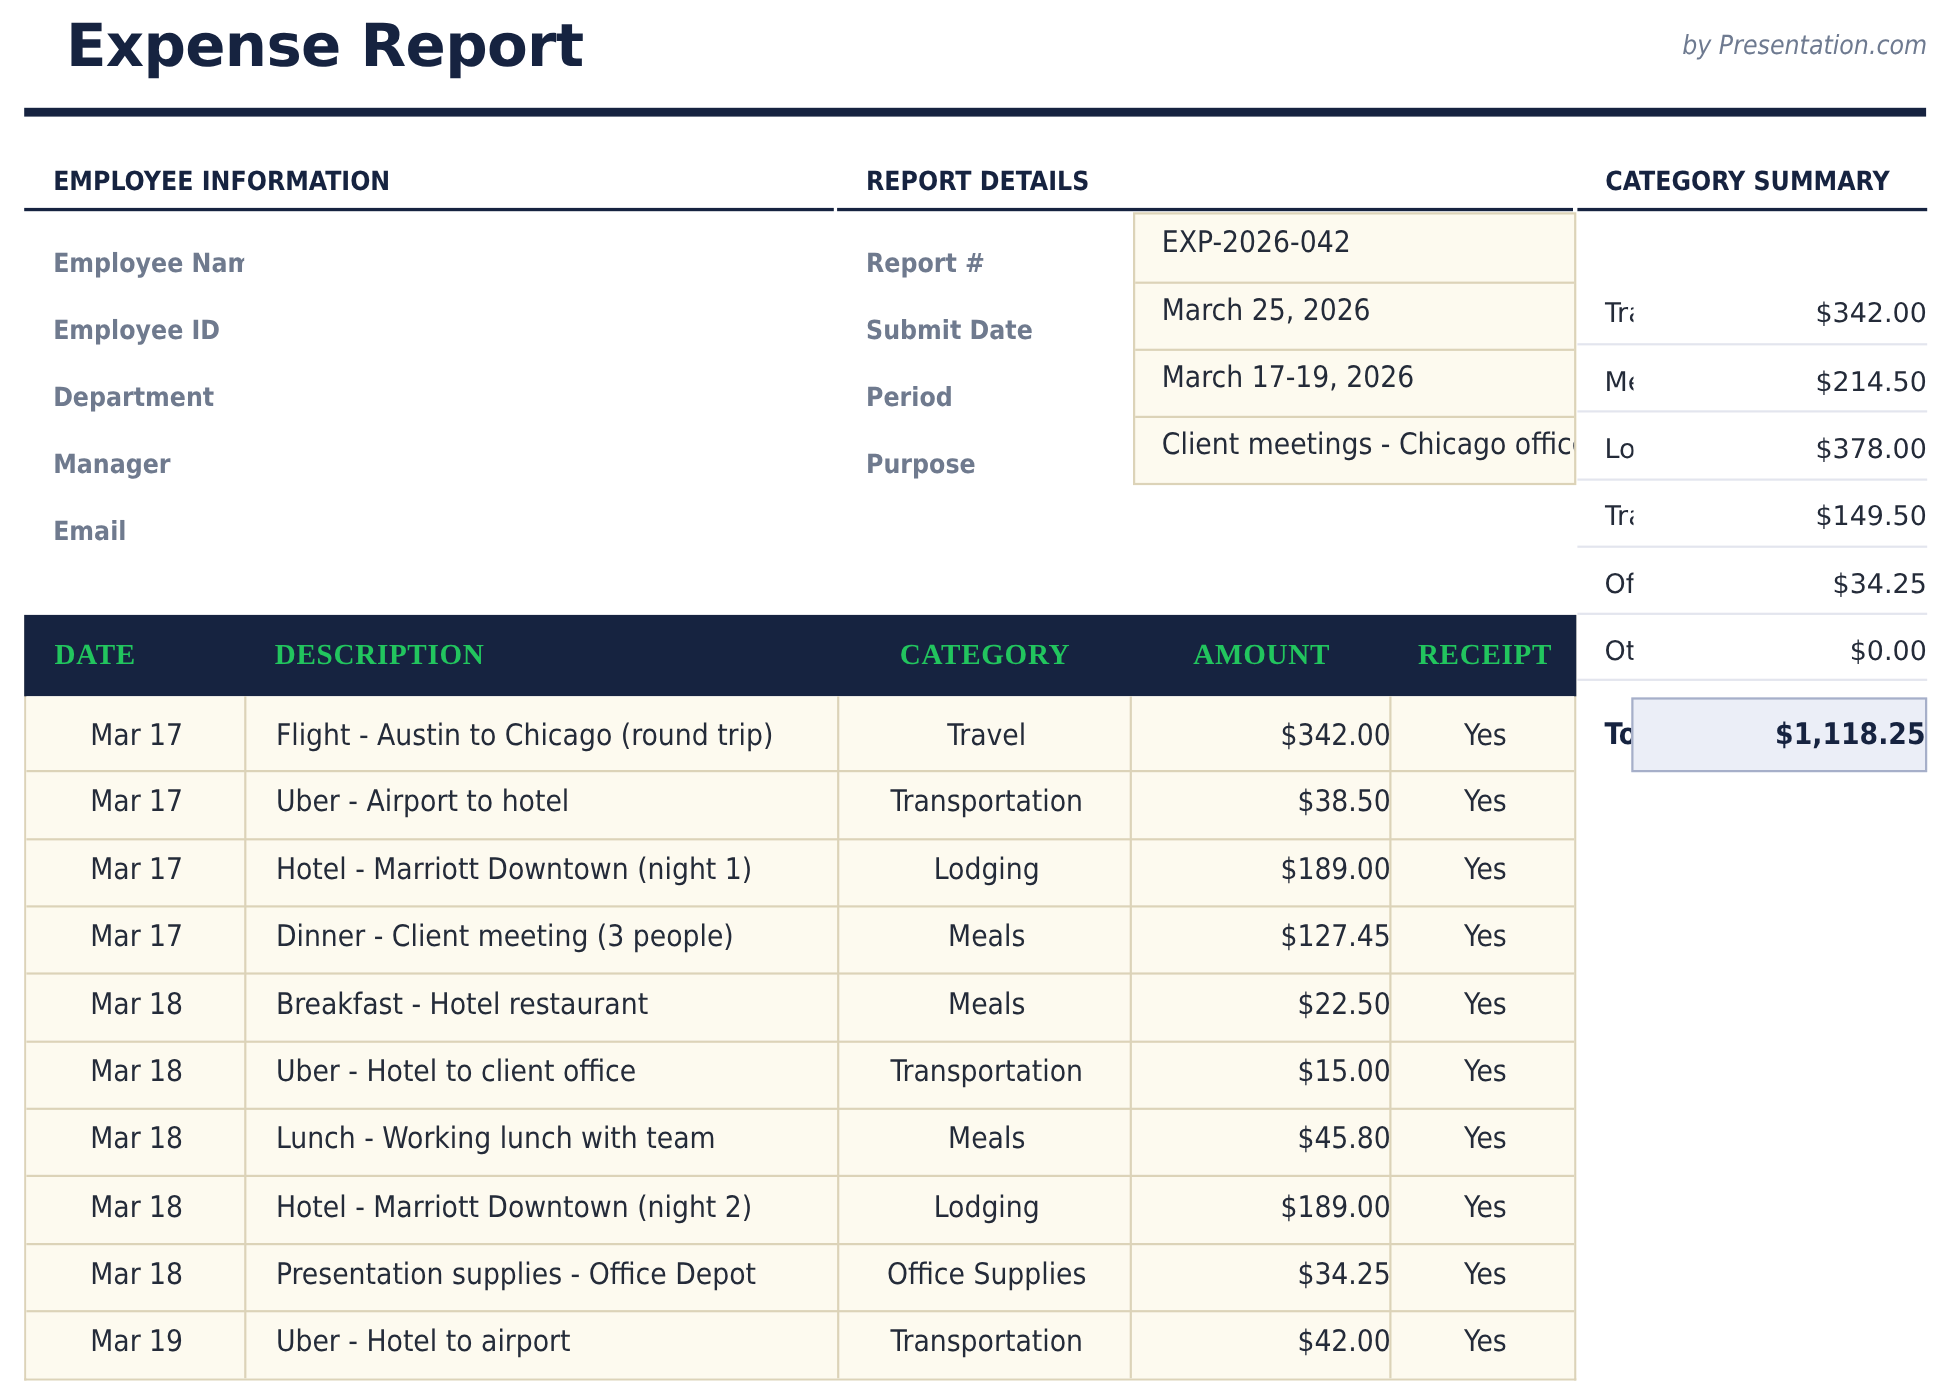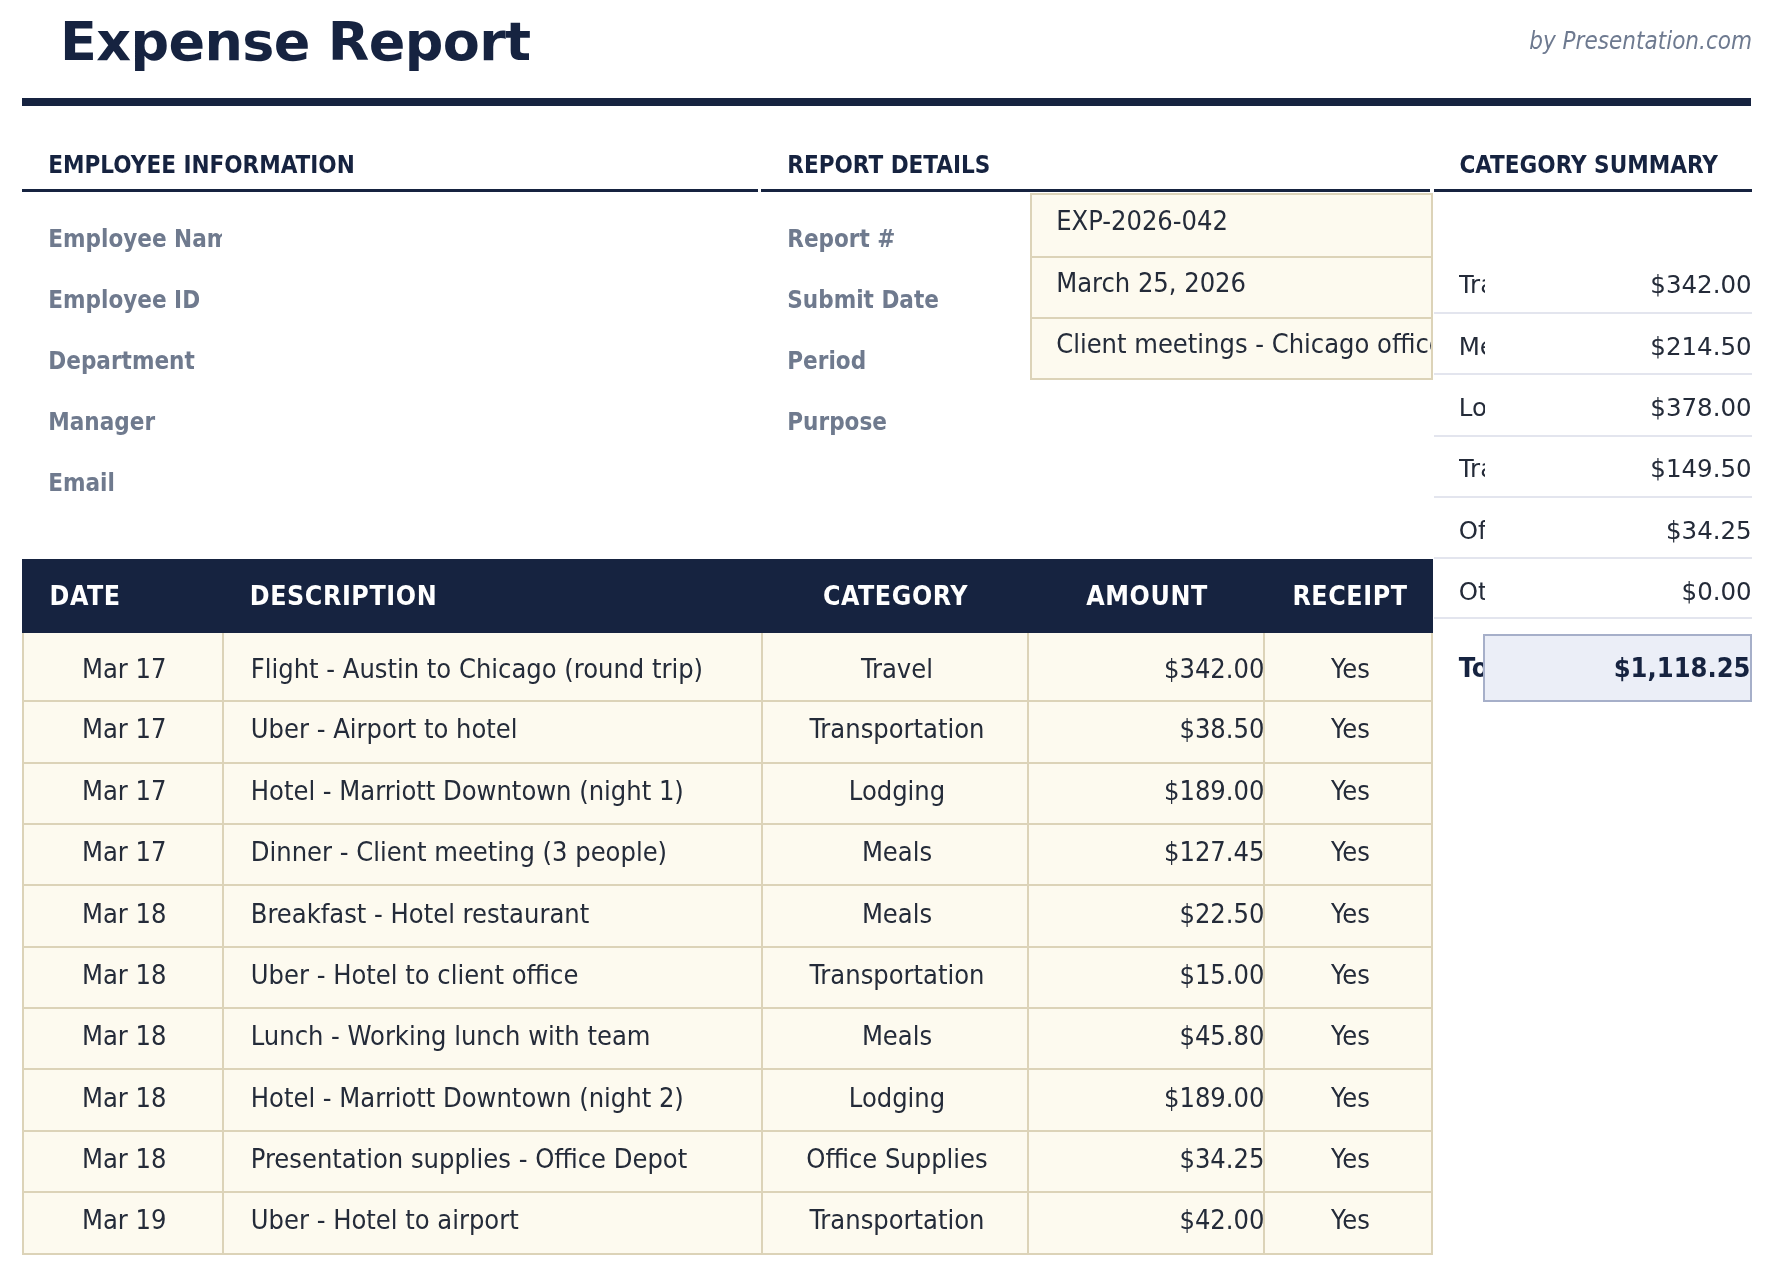--- a/index.html
+++ b/index.html
@@ -47,21 +47,21 @@
   .srow:last-child{border-bottom:2px solid var(--sep);}
   .srow .lab{position:absolute;left:24.7px;top:19.8px;width:26px;overflow:hidden;font-size:24.5px;color:var(--ink);line-height:normal;white-space:nowrap;font-family:"DejaVu Sans",sans-serif;}
   .srow .amt{position:absolute;right:-0.2px;top:19.8px;font-size:24.5px;color:var(--ink);line-height:normal;white-space:nowrap;font-family:"DejaVu Sans",sans-serif;}
   .total-label{left:1458.7px;top:652px;font-size:27px;font-weight:bold;color:var(--navy);}
   .total-box{left:1483.4px;top:633.8px;width:268.3px;height:68.4px;background:var(--totalbg);border:2px solid var(--totalborder);}
   .total-amt{right:21.5px;top:652px;font-size:27px;font-weight:bold;color:var(--navy);}
 
   
   .xtable{left:22px;top:559.1px;width:1410.8px;border:2px solid var(--tan);border-top:none;}
   .xhead{position:relative;height:73.8px;background:var(--navy);margin:0 -2px 0 -2px;width:1410.8px;}
-  .xhead .hc{position:absolute;top:21.3px;font-size:26.5px;font-weight:bold;letter-spacing:0.6px;color:#ffffff;line-height:normal;white-space:nowrap;}
+  .xhead .hc{position:absolute;top:21.3px;font-size:26.5px;font-weight:bold;letter-spacing:0.6px;color:#22c55e;line-height:normal;white-space:nowrap;font-family:Liberation Serif, serif;}
   .trow{position:relative;height:61.38px;background:var(--cream);}
   .trow.first{height:67.3px;}
   .trow + .trow{border-top:2px solid var(--tan);}
   .trow .c{position:absolute;top:11.2px;font-size:27px;color:var(--ink);line-height:normal;white-space:nowrap;}
   .trow.first .c{top:19.8px;}
   .tdivs{position:absolute;left:22px;top:632.9px;height:619.7px;width:1410.8px;pointer-events:none;}
   .tdivs i{position:absolute;top:0;bottom:0;width:2px;background:var(--tan);}
 </style>
 </head>
 <body>
@@ -112,20 +112,23 @@
       </div>
     </div>
   <div class="abs valbox rep" style="left:1030px;top:192.6px;width:402.8px" id="rep-values">
       <div class="vrow">
         <span class="t">EXP-2026-042</span>
       </div>
       <div class="vrow">
         <span class="t">March 25, 2026</span>
       </div>
       <div class="vrow">
+        <span class="t">March 17-19, 2026</span>
+      </div>
+      <div class="vrow">
         <span class="t">Client meetings - Chicago office</span>
       </div>
     </div>
 
   <div class="abs sumrows" style="left:1434px;top:250.35px;width:317.5px" id="sum-rows">
       <div class="srow">
         <span class="lab">Travel</span>
         <span class="amt">$342.00</span>
       </div>
       <div class="srow">

